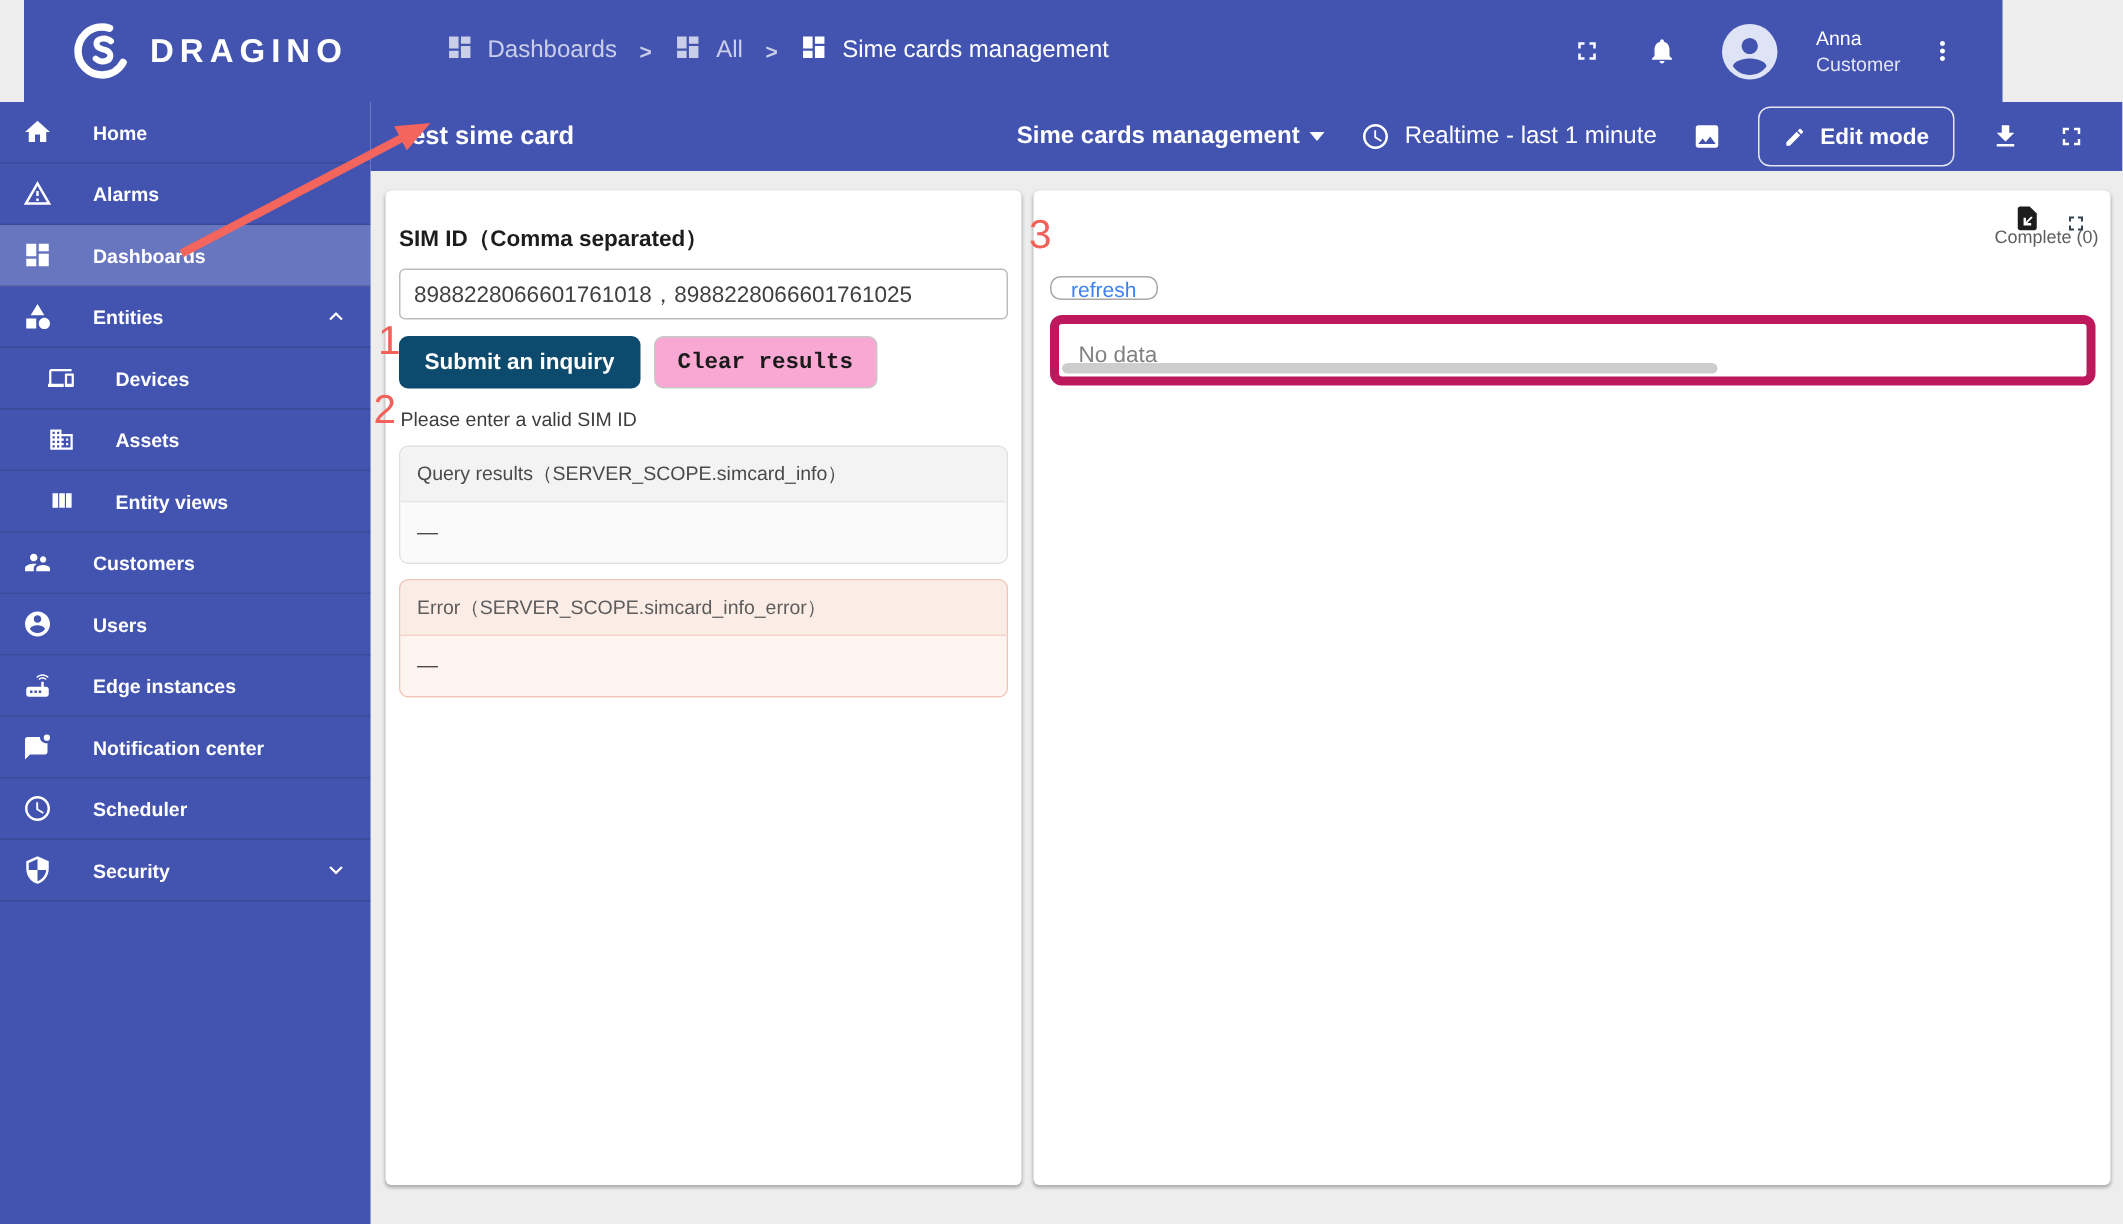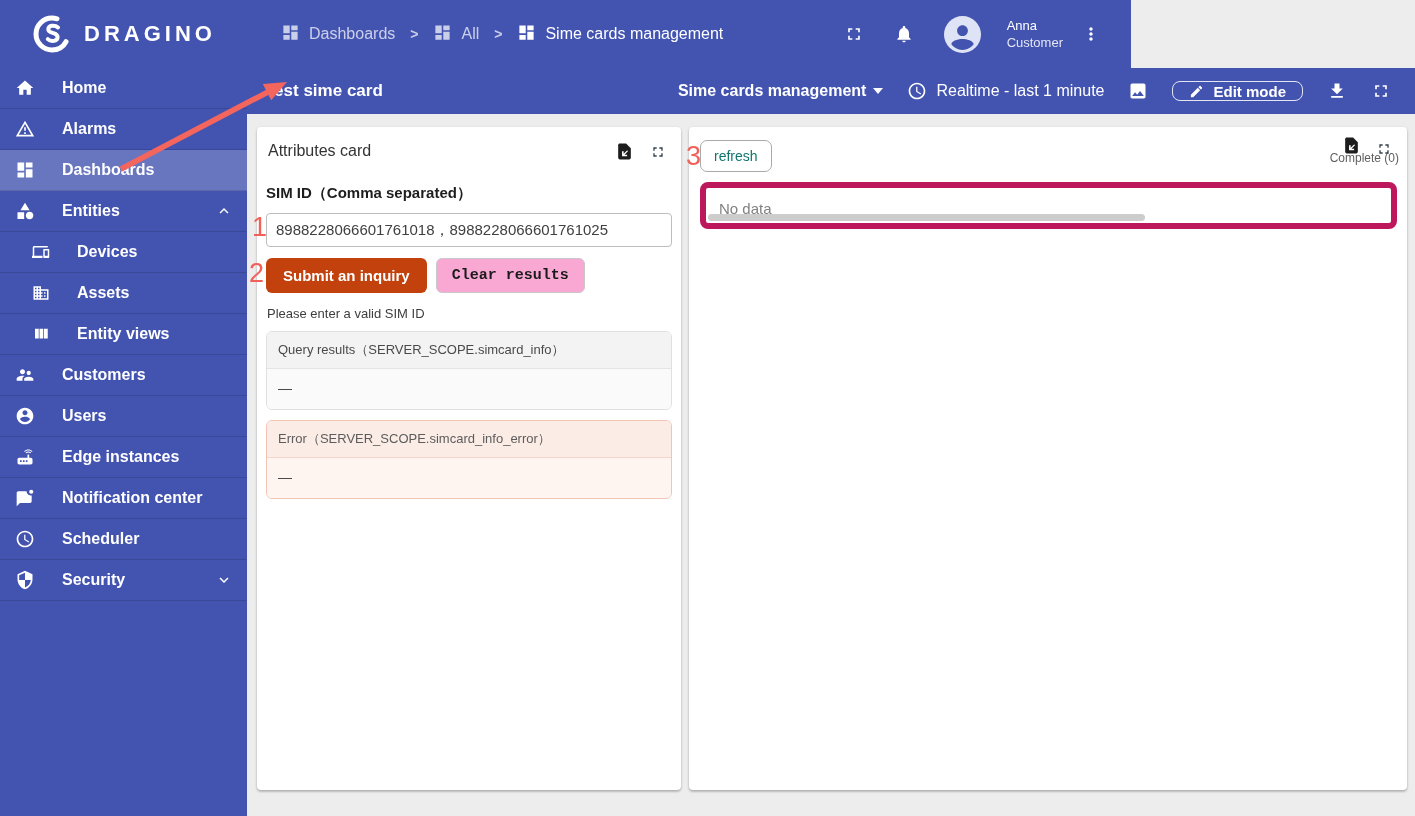--- a/index.html
+++ b/index.html
@@ -1,21 +1,21 @@
 <!DOCTYPE html>
 <html><head>
 <meta charset="utf-8">
 <style>
   * { margin:0; padding:0; box-sizing:border-box; }
   html,body { width:1415px; height:816px; overflow:hidden; }
   body { font-family:"Liberation Sans", sans-serif; background:#ededed; }
   .app { position:relative; width:1415px; height:816px; background:#ededed; }
 
   
-  .top-header { position:absolute; top:0; left:0; width:1131px; height:68px;
+  .top-header { position:absolute; top:0; left:16px; width:1319px; height:68px;
     background:#4353b0; display:flex; align-items:center; z-index:5; }
   .logo-zone { width:247px; height:68px; display:flex; align-items:center; padding-left:30px; flex:0 0 247px; }
   .logo-swirl { width:44px; height:44px; color:#fff; }
   .logo-swirl svg { width:44px; height:44px; }
   .logo-text { color:#fff; font-size:22px; font-weight:700; letter-spacing:4px; margin-left:10px; }
 
   .breadcrumb { display:flex; align-items:center; padding-left:34px; color:#fff; font-size:16px; }
   .bc-item { display:flex; align-items:center; gap:9px; }
   .bc-item .icon svg { width:19px; height:19px; }
   .bc-dim { color:rgba(255,255,255,0.72); }
@@ -34,37 +34,37 @@
 
   
   .sidebar { position:absolute; top:68px; left:0; width:247px; height:748px; background:#4353b0; z-index:4; }
   .side-item { height:41px; display:flex; align-items:center; padding-left:15px;
     border-bottom:1px solid rgba(0,0,0,0.12); color:#fff; cursor:pointer; }
   .side-item.sub { padding-left:32px; }
   .side-item.active { background:rgba(255,255,255,0.2); }
   .side-item .icon { display:flex; align-items:center; }
   .side-item .icon svg { width:20px; height:20px; }
   .side-item.sub .icon svg { width:18px; height:18px; }
-  .side-item .lbl { margin-left:12px; font-size:16px; font-weight:600;padding-left:15px; }
+  .side-item .lbl { margin-left:12px; font-size:13px; font-weight:600;padding-left:15px; }
   .side-item .chev { margin-left:auto; margin-right:14px; display:flex; }
   .side-item .chev svg { width:18px; height:18px; }
 
   
   .dash-toolbar { position:absolute; top:68px; left:247px; width:1168px; height:46px;
     background:#4353b0; display:flex; align-items:center; z-index:3; }
   .dash-title { color:#fff; font-size:17px; font-weight:700; padding-left:18px; }
   .toolbar-right { margin-left:auto; display:flex; align-items:center; gap:24px; padding-right:24px; color:#fff; }
   .dash-select { display:flex; align-items:center; gap:7px; font-size:16px; font-weight:600; cursor:pointer; }
   .caret { width:0; height:0; border-left:5px solid transparent; border-right:5px solid transparent;
     border-top:6px solid #fff; }
   .timewindow { display:flex; align-items:center; gap:9px; font-size:16px; cursor:pointer;justify-content:flex-end; }
   .timewindow svg { width:19px; height:19px; }
   .ticon { display:flex; align-items:center; cursor:pointer; }
   .ticon svg { width:20px; height:20px; }
-  .edit-btn { display:flex; align-items:center; gap:9px; height:20px; padding:0 16px;
+  .edit-btn { display:flex; align-items:center; gap:9px; height:40px; padding:0 16px;
     border:1px solid rgba(255,255,255,0.85); border-radius:8px; background:transparent;
     color:#fff; font-size:15px; font-weight:600; cursor:pointer; font-family:inherit; }
   .edit-btn svg { width:15px; height:15px; }
 
   
   .card { position:absolute; background:#fff; border-radius:4px;
     box-shadow:0 1px 3px rgba(0,0,0,0.2), 0 2px 2px rgba(0,0,0,0.12); }
   .card-left  { left:257px; top:127px; width:424px; height:663px; }
   .card-right { left:689px; top:127px; width:718px; height:663px; }
 
@@ -74,38 +74,38 @@
   .doc-icon { color:#1d1d1d; display:flex; cursor:pointer; }
   .doc-icon svg { width:19px; height:19px; }
   .fs-icon { color:#33414c; display:flex; cursor:pointer; }
   .fs-icon svg { width:16px; height:16px; }
 
   .sim-label { margin:23px 9px 0 9px; font-size:15px; font-weight:700; color:#1d1d1d; }
   .sim-input { display:block; margin:10px 9px 0 9px; width:calc(100% - 18px); height:34px;
     border:1px solid #bdbdbd; border-radius:4px; padding:0 9px; font-size:15px; color:#404040;
     font-family:inherit; }
   .btn-row { display:flex; gap:9px; margin:11px 9px 0 9px; }
-  .submit-btn { height:35px; padding:0 17px; background:#c2410c; border:none; border-radius:6px;
+  .submit-btn { height:35px; padding:0 17px; background:#0c4a6e; border:none; border-radius:6px;
     color:#fff; font-size:15px; font-weight:600; cursor:pointer; font-family:inherit; }
   .clear-btn { height:35px; padding:0 15px; background:#f9a8d4; border:1px solid #c9c9c9; border-radius:6px;
     color:#1a1a1a; font-size:15px; font-weight:600; cursor:pointer; font-family:Liberation Mono, monospace; }
   .hint { margin:13px 9px 0 10px; font-size:13px; color:#3d3d3d; }
 
   .result-box { margin:10px 9px 0 9px; border:1px solid #e0e0e0; border-radius:6px; overflow:hidden; }
   .rb-head { background:#f3f3f3; padding:9px 11px; font-size:13px; color:#4a4a4a;
     border-bottom:1px solid #e4e4e4; }
   .rb-body { background:#fafafa; padding:11px 11px 13px 11px; font-size:14px; color:#4a4a4a; }
   .result-box.error { border-color:#f0c5b5; }
   .result-box.error .rb-head { background:#fcece6; border-bottom-color:#f5d5c9; color:#5c5c5c; }
   .result-box.error .rb-body { background:#fef4f0; }
 
   
   .controls-row { position:relative; display:flex; gap:9px; padding:13px 0 0 11px; }
-  .refresh-btn { height:32px; padding:0 13px; background:#fff; border:1px solid #a9a9a9;
-    border-radius:7px; font-size:14px; color:#0f766e; cursor:pointer; font-family:inherit; }
+  .refresh-btn { height:16px; padding:0 13px; background:#fff; border:1px solid #a9a9a9;
+    border-radius:7px; font-size:14px; color:#3b82f6; cursor:pointer; font-family:inherit;margin-top:44px; }
   .search-input { width:221px; height:32px; border:1px solid #d2d2d2; border-radius:7px;
     padding:0 11px; font-size:15px; color:#333; font-family:inherit; }
   .search-input::placeholder { color:#9c9c9c; }
   .complete-label { position:absolute; right:8px; top:24px; font-size:12px; color:#5f5f5f; z-index:1; }
   .rc-export { position:absolute; right:46px; top:9px; z-index:2; }
   .rc-fs { position:absolute; right:15px; top:14px; z-index:2; }
   .nodata-box { position:relative; margin:10px 10px 0 11px; height:47px;
     border:6px solid #be185d; border-radius:8px; }
   .nodata-text { padding:12px 0 0 13px; font-size:15px; color:#818181; }
   .scroll-thumb { position:absolute; left:2px; bottom:2px; width:437px; height:7px;
@@ -339,36 +339,20 @@
         </span>
       <span class="ticon">
           <svg viewBox="0 0 24 24" fill="currentColor">
             <path d="M7 14H5v5h5v-2H7v-3zm-2-4h2V7h3V5H5v5zm12 7h-3v2h5v-5h-2v3zM14 5v2h3v3h2V5h-5z"></path>
           </svg>
         </span>
     </div>
   </div>
 
   <div class="card card-left">
-    <div class="card-head">
-      <span class="card-title">Attributes card</span>
-      <span class="head-icons">
-        <span class="doc-icon">
-            <svg viewBox="0 0 24 24" fill="currentColor">
-              <path d="M14 2H6c-1.1 0-2 .9-2 2v16c0 1.1.9 2 2 2h12c1.1 0 2-.9 2-2V8l-6-6z"></path>
-              <path fill="#fff" d="M15.2 10.6 10.9 14.9v-3.3H8.9V18h6.4v-2h-3.3l4.6-4.6z"></path>
-            </svg>
-          </span>
-        <span class="fs-icon">
-            <svg viewBox="0 0 24 24" fill="currentColor">
-              <path d="M7 14H5v5h5v-2H7v-3zm-2-4h2V7h3V5H5v5zm12 7h-3v2h5v-5h-2v3zM14 5v2h3v3h2V5h-5z"></path>
-            </svg>
-          </span>
-      </span>
-    </div>
     <div class="sim-label">SIM ID（Comma separated）</div>
     <input class="sim-input" type="text" value="8988228066601761018，8988228066601761025" style="">
     <div class="btn-row">
       <button class="submit-btn">Submit an inquiry</button>
       <button class="clear-btn">Clear results</button>
     </div>
     <div class="hint">Please enter a valid SIM ID</div>
     <div class="result-box">
       <div class="rb-head">Query results（SERVER_SCOPE.simcard_info）</div>
       <div class="rb-body">—</div>

